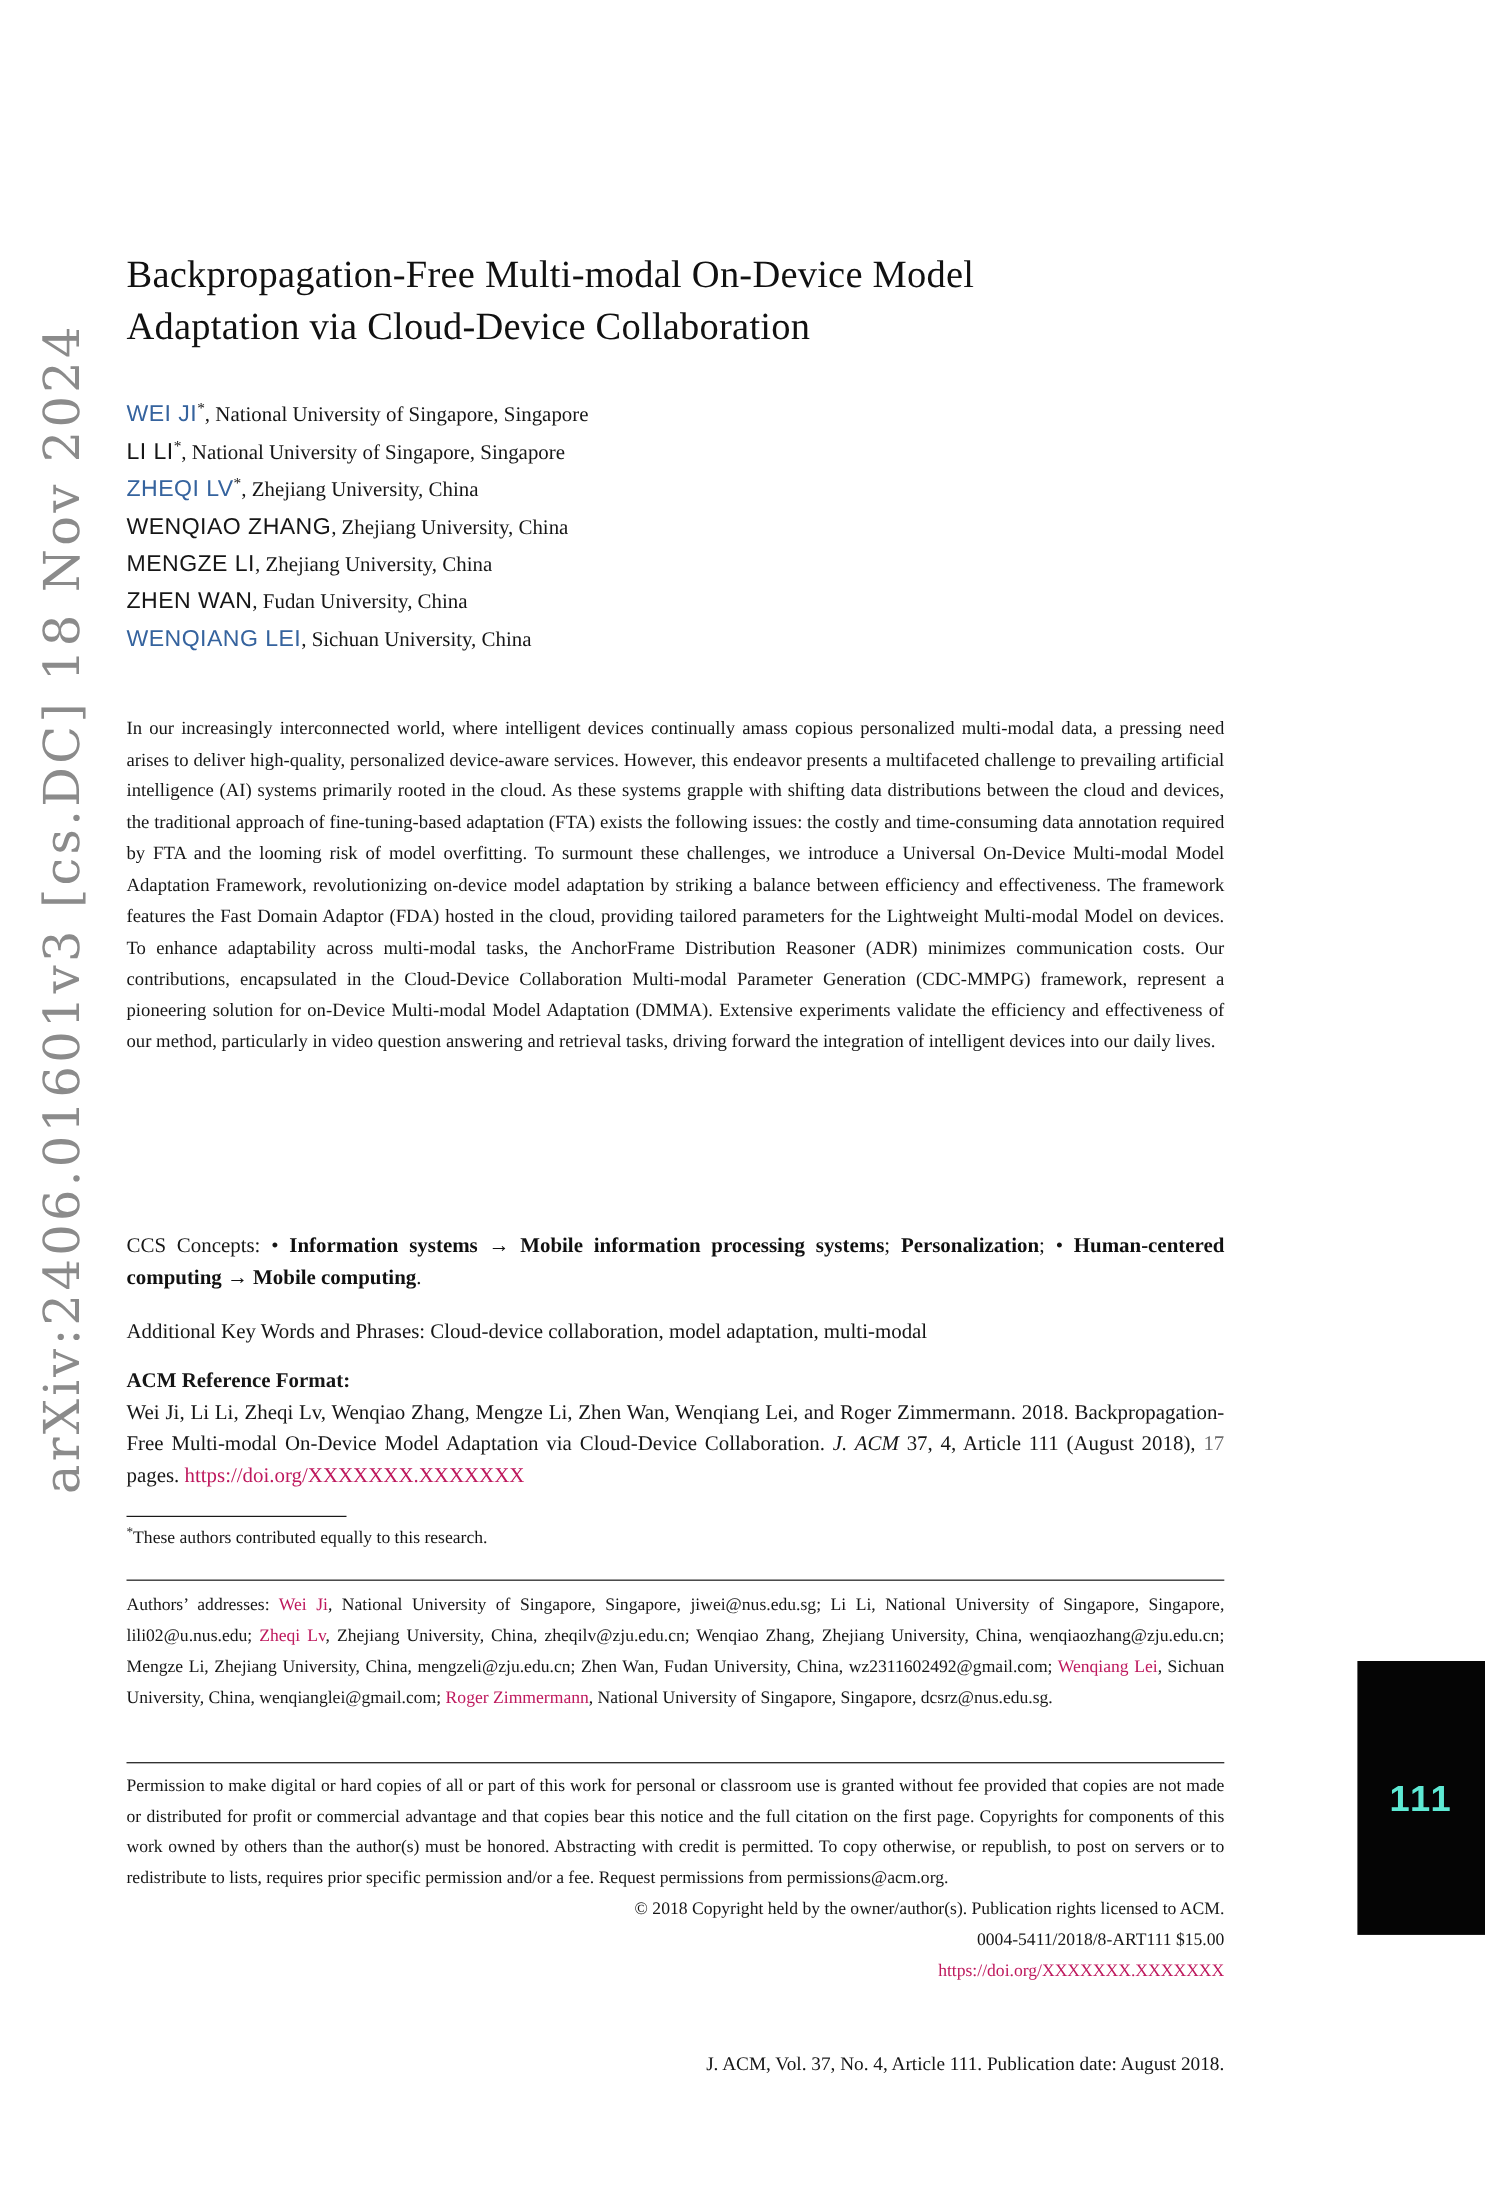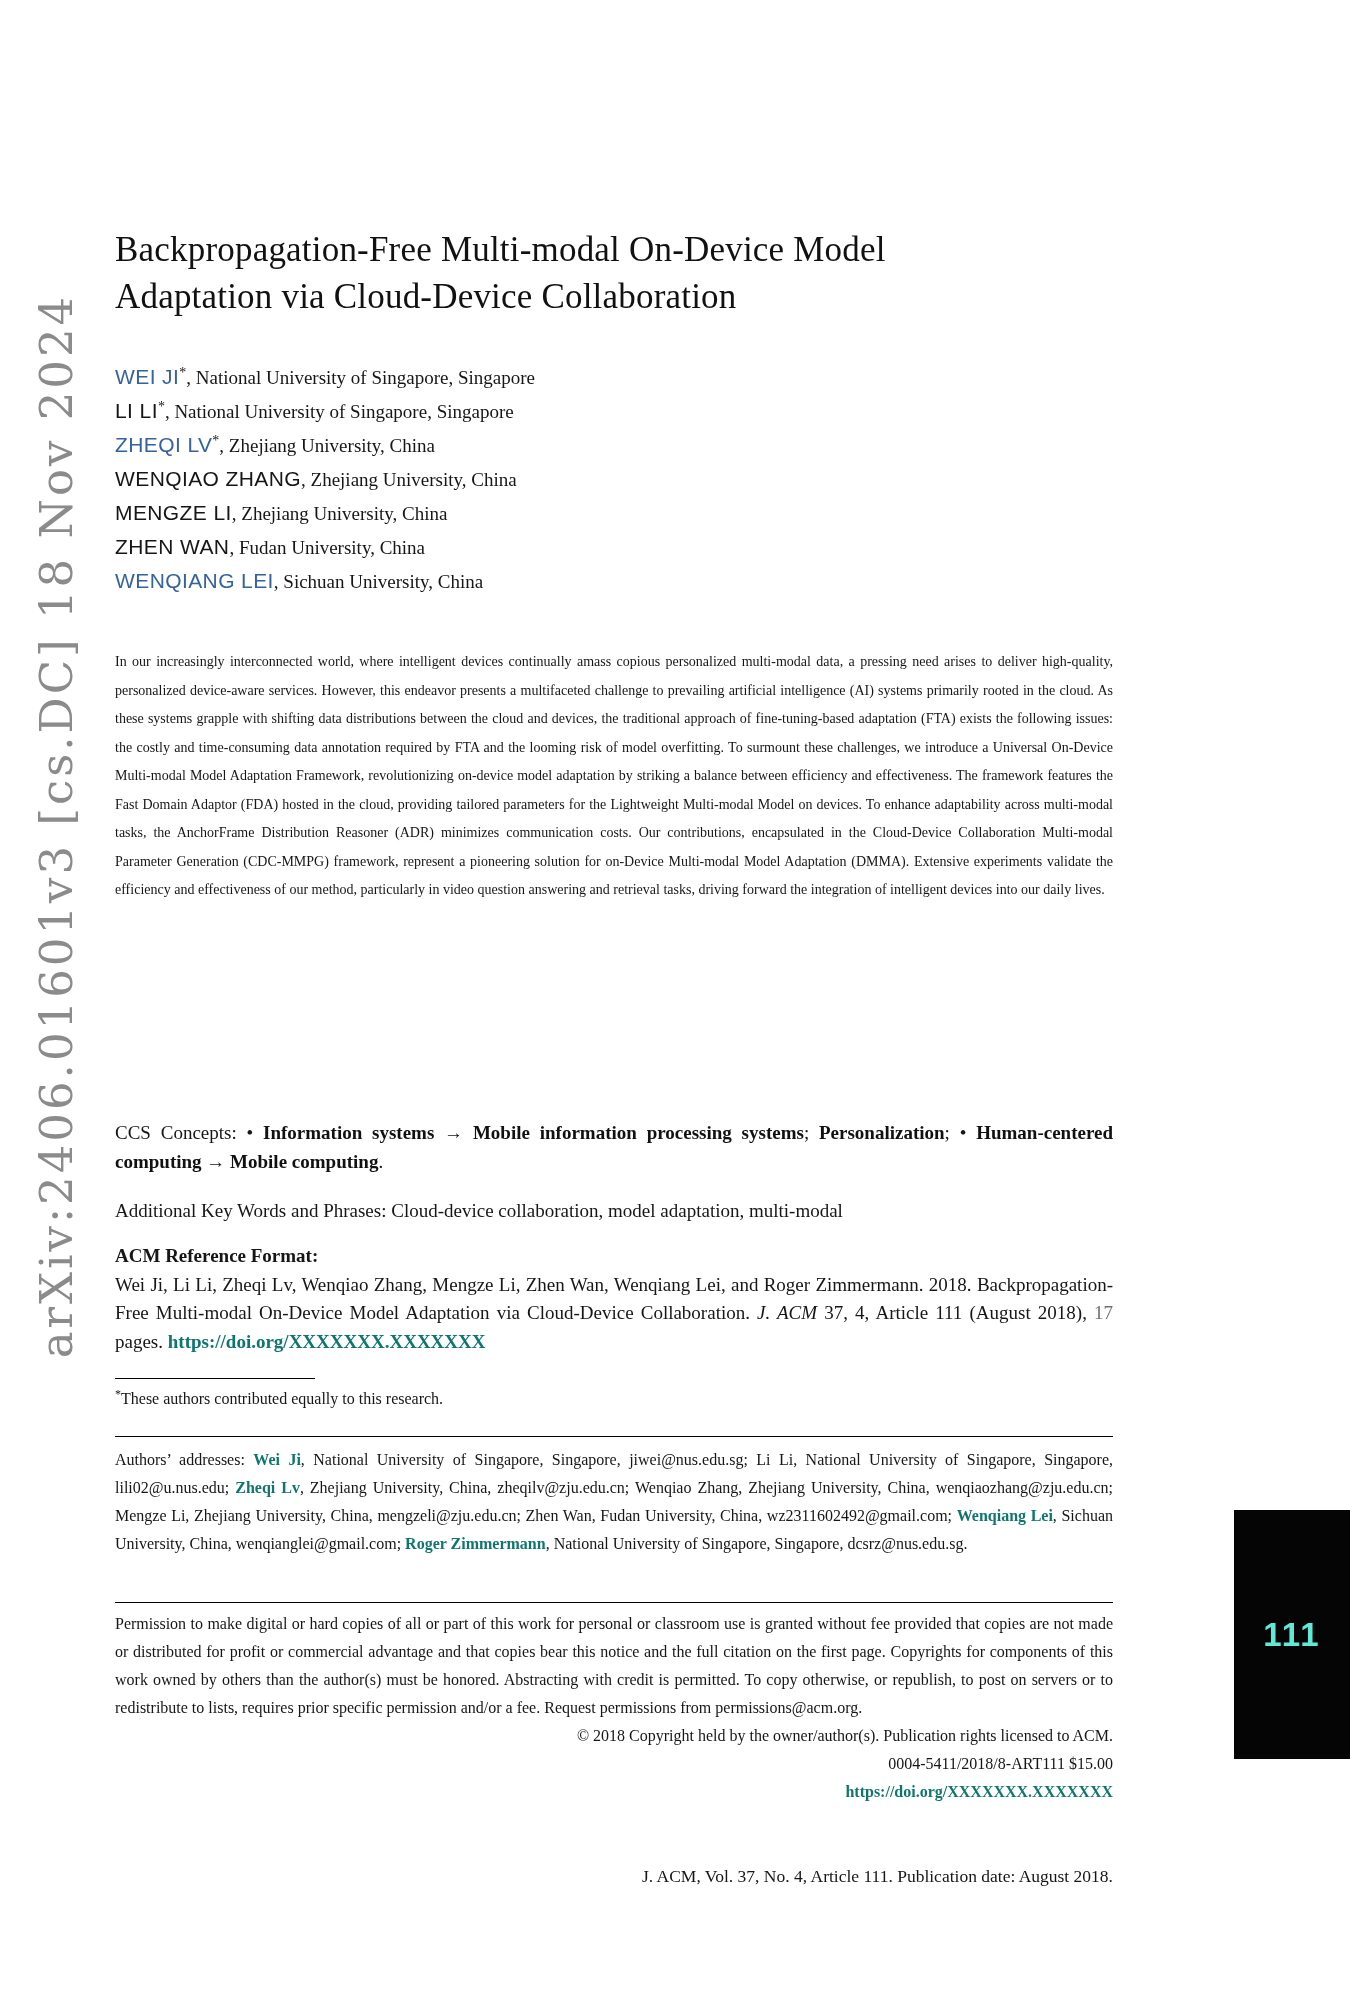--- a/index.html
+++ b/index.html
@@ -41,35 +41,35 @@
   .au-name {
     font-family: "Liberation Sans", sans-serif;
     font-size: 21px;
     letter-spacing: 0.4px;
   }
   .au-name.blue { color: #35639e; }
   .au-marker { font-size: 14px; vertical-align: super; line-height: 0; }
 
   .abstract {
     top: 648px;
-    font-size: 14px;
+    font-size: 17px;
     line-height: 28.5px;
     text-align: justify;
   }
 
   .ccs { top: 1118px; font-size: 19px; line-height: 29px; text-align: justify; }
   .ccs b { color: #111; }
 
   .keywords { top: 1197px; font-size: 19px; line-height: 28.5px; }
 
   .acmref { top: 1242px; font-size: 19px; line-height: 28.5px; text-align: justify; }
   .acmref .head { font-weight: bold; }
   .italic { font-style: italic; }
   .gray { color: #6f6f6f; }
-  a.link, .link { color: #0f766e; text-decoration: none; cursor: pointer; font-weight: bold; }
+  a.link, .link { color: #be185d; text-decoration: none; cursor: pointer; }
 
   .footnote-rule {
     position: absolute; top: 1378px; left: 115px;
     width: 200px; border-top: 1.4px solid #000;
   }
   .footnote { top: 1386px; font-size: 16px; line-height: 26px; }
   .fn-marker { font-size: 12px; vertical-align: super; line-height: 0; }
 
   .rule { position: absolute; left: 115px; width: 998px; border-top: 1.4px solid #000; }
   .rule-1 { top: 1436px; }

